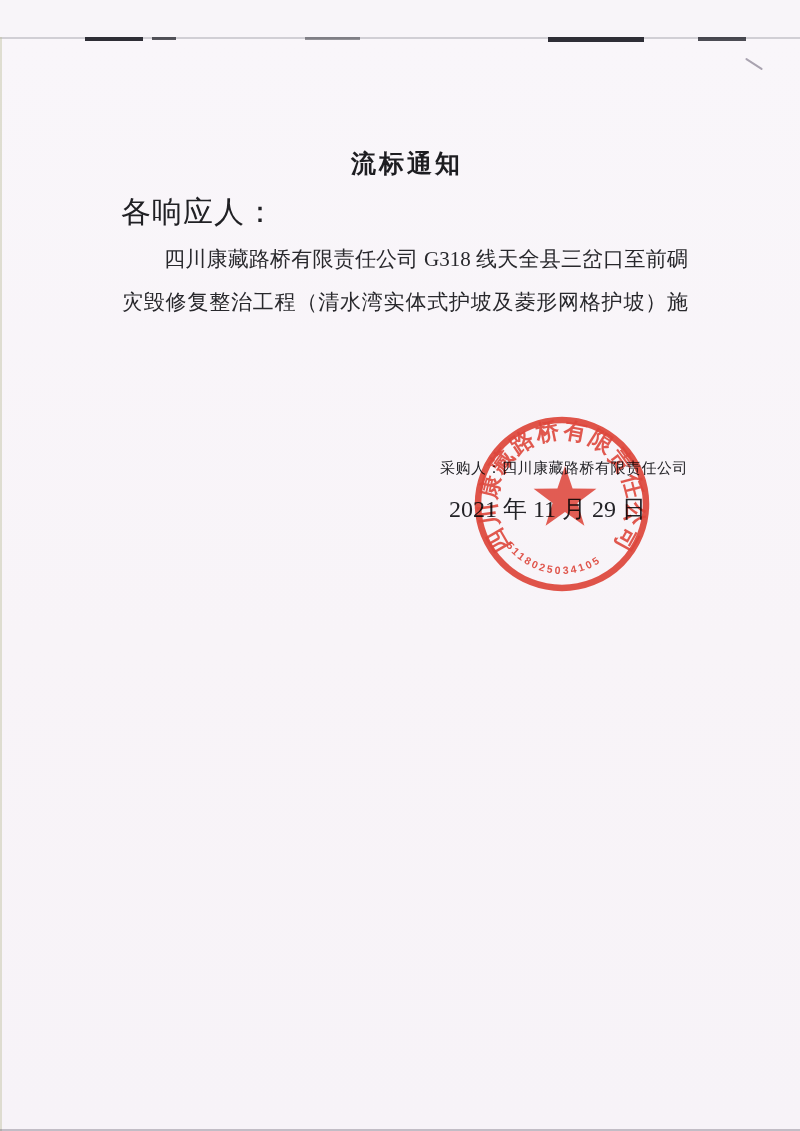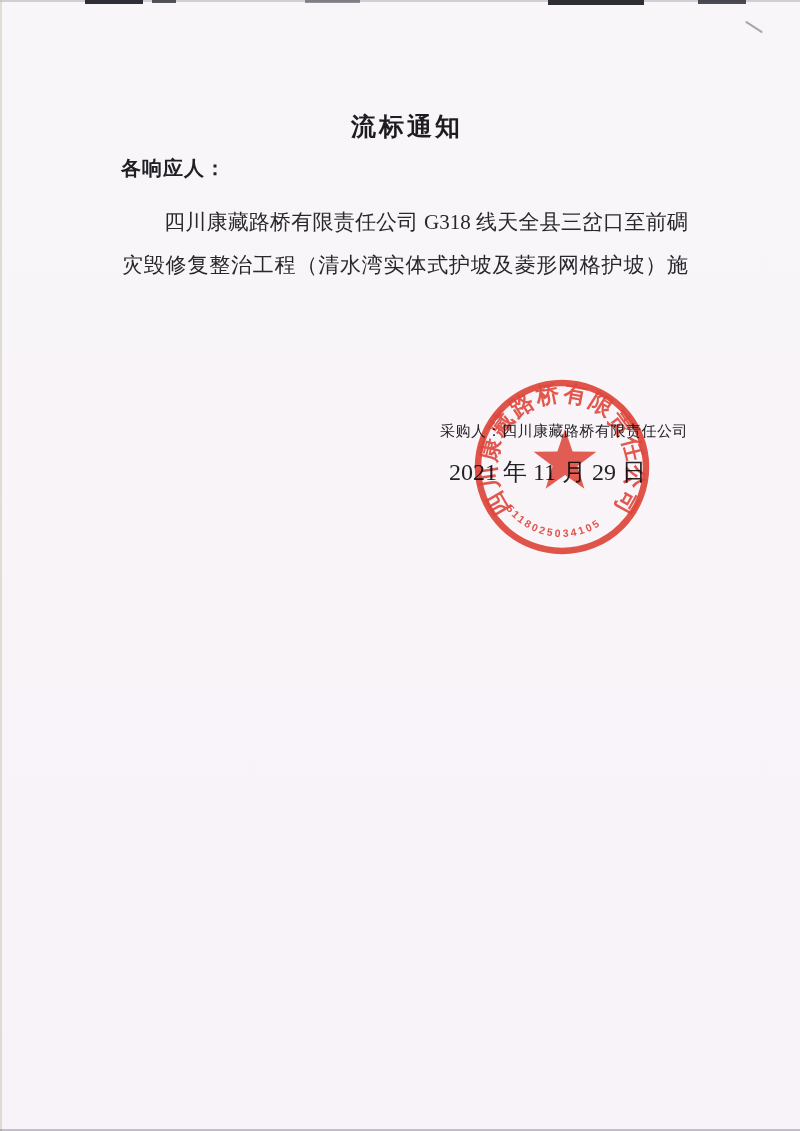--- a/index.html
+++ b/index.html
@@ -12,20 +12,21 @@
     position: relative;
     overflow: hidden;
     background: #f8f5f9;
     font-family: "Liberation Serif", "DejaVu Serif", serif;
     color: #262626;
   }
   .paper {
     position: absolute;
     inset: 0;
     background: linear-gradient(180deg, #f9f6fa 0%, #f8f4f8 55%, #f7f3f8 100%);
+    margin-top: 37px;
   }
   
   .edge-top-faint {
     position: absolute; top: 0; left: 0; width: 100%; height: 2px;
     background: rgba(70, 70, 82, 0.22);
   }
   .edge-seg { position: absolute; top: 0; background: #2e2e36; }
   .seg1 { left: 85px;  width: 58px; height: 4px; }
   .seg2 { left: 152px; width: 24px; height: 3px; opacity: .8; }
   .seg3 { left: 305px; width: 55px; height: 3px; opacity: .5; }
@@ -49,22 +50,22 @@
     top: 110px; left: 0; width: 814px;
     text-align: center;
     font-size: 25px;
     font-weight: bold;
     letter-spacing: 3px;
     color: #1d1d21;
   }
   .salutation {
     position: absolute;
     top: 155px; left: 121px;
-    font-size: 20px;
-    font-weight: bold;
+    font-size: 30px;
+    font-weight: normal;
     letter-spacing: 1px;
     color: #202024;
   }
   .body-para {
     position: absolute;
     top: 201px; left: 122px; width: 566px;
   }
   .body-line {
     font-size: 21px;
     line-height: 43px;

